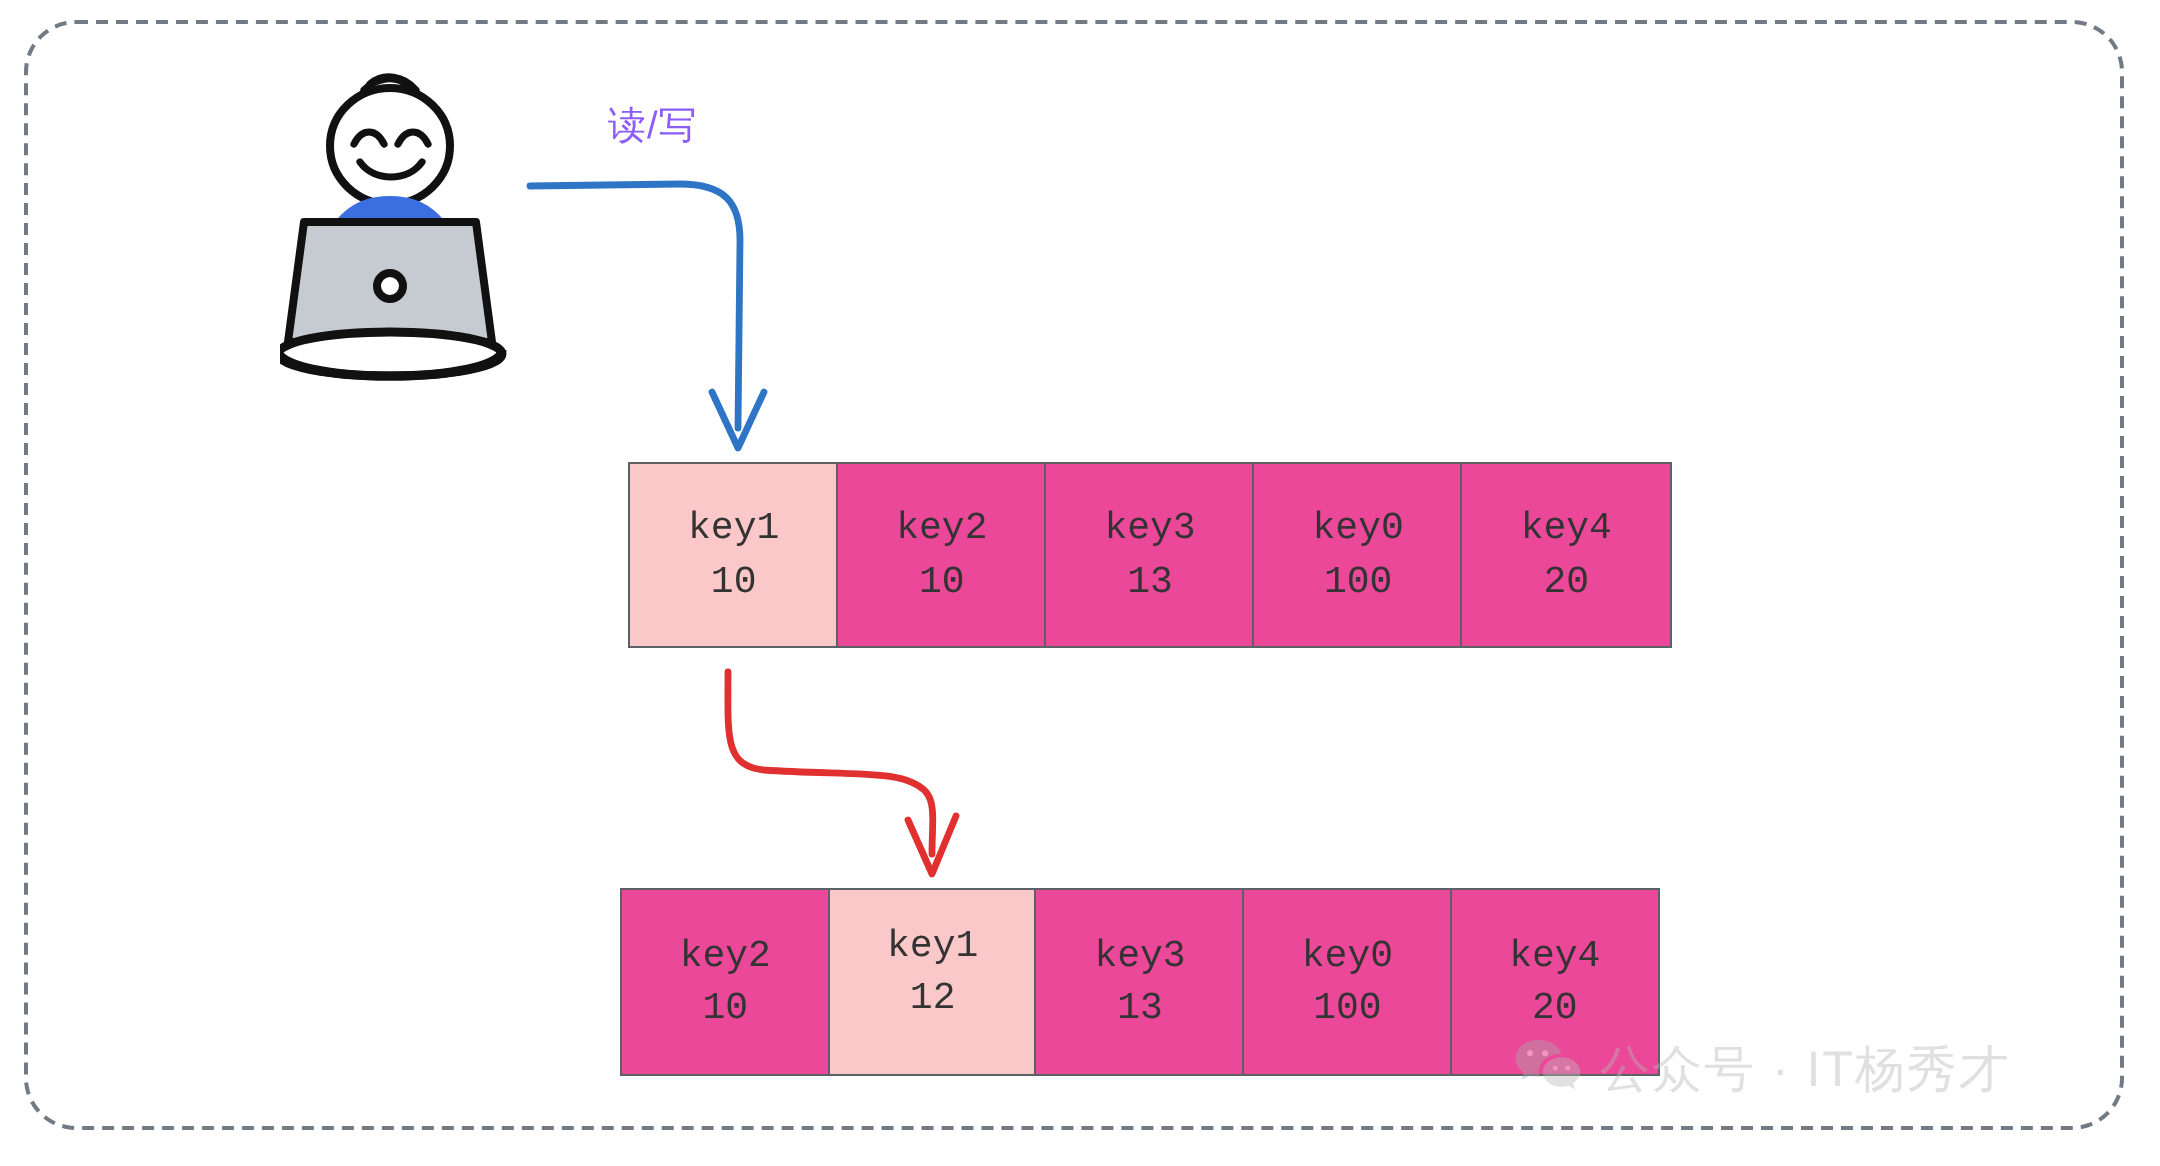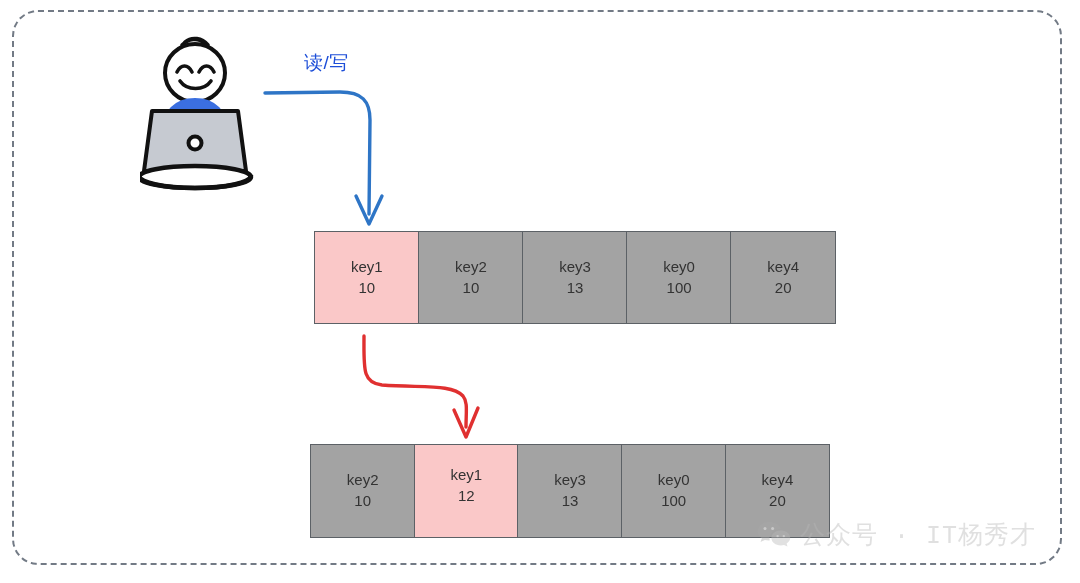--- a/index.html
+++ b/index.html
@@ -36,21 +36,21 @@
     top: 25px;
     width: 150px;
     height: 170px;
   }
   
   #rw-label {
     position: absolute;
     left: 304px;
     top: 50px;
     font-size: 19px;
-    color: #1d4ed8;
+    color: #8b5cf6;
     letter-spacing: 0.5px;
     white-space: nowrap;
   }
   
   #arrows {
     position: absolute;
     left: 0;
     top: 0;
     width: 1080px;
     height: 583px;
@@ -77,40 +77,40 @@
   .cell {
     flex: 1 1 0;
     box-sizing: border-box;
     border: 1.6px solid #5c6166;
     margin-left: -1.6px;
     display: flex;
     flex-direction: column;
     align-items: center;
     justify-content: center;
     line-height: 1.38;
-    font-size: 15px;
+    font-size: 19px;
     color: #333333;
+    font-family: Liberation Mono, monospace;
   }
   .cell:first-child { margin-left: 0; }
-  .cell.green { background: #a3a3a3; }
+  .cell.green { background: #ec4899; }
   .cell.pink  { background: #fac8c8; }
   .cell .k { display: block; }
   .cell .v { display: block; }
   
   #row-bottom .cell.pink { justify-content: center; padding-bottom: 10px; }
   
   #watermark {
     position: absolute;
     left: 757px;
     top: 518px;
     display: flex;
-    align-items: center;
+    align-items: flex-start;
     gap: 9px;
     opacity: 0.42;
-    font-family: Liberation Mono, monospace;
   }
   #watermark .wm-text {
     font-size: 25px;
     color: #b6b6b6;
     white-space: nowrap;
     letter-spacing: 1px;
   }
 </style>
 </head>
 <body>

